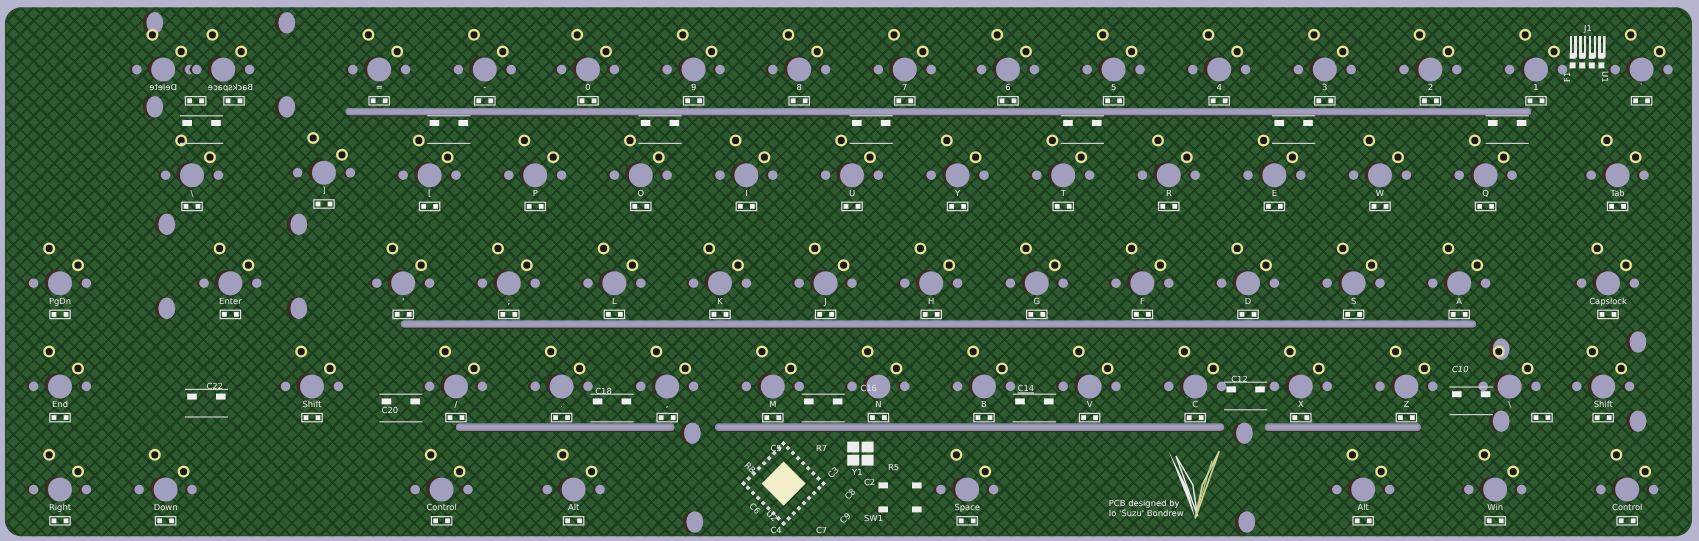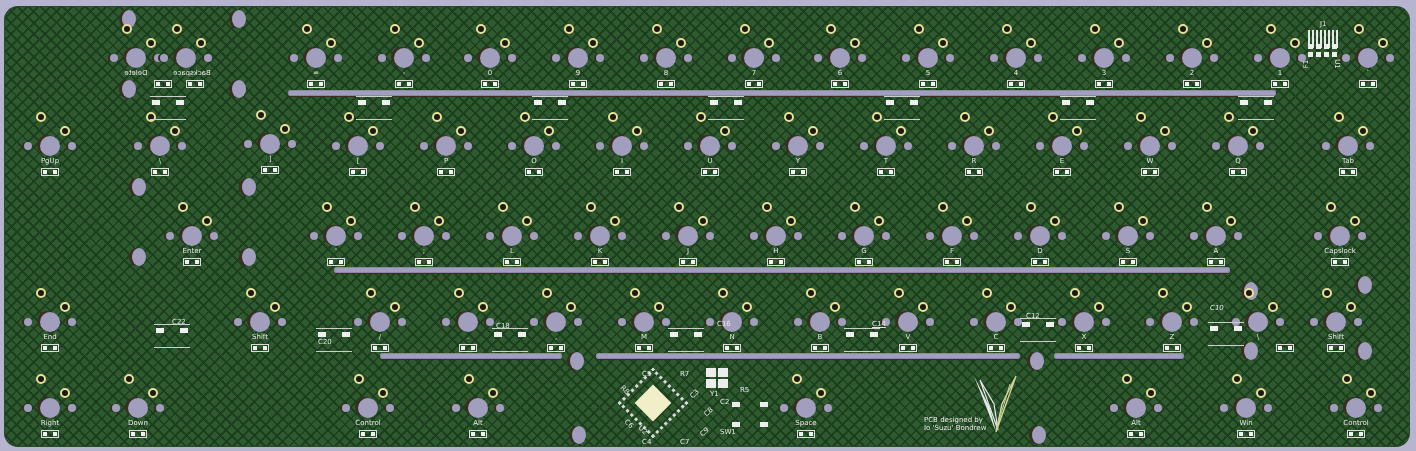--- a/index.html
+++ b/index.html
@@ -190,29 +190,20 @@
   <div class="sw" style="left:1334px;top:18px;">
       <div class="pad1"></div>
       <div class="pad2"></div>
       <div class="peg l"></div>
       <div class="hole"></div>
       <div class="peg r"></div>
       <div class="lbl">`</div>
       <div class="diode"></div>
     </div>
 
-  <div class="sw" style="left:16px;top:106px;">
-      <div class="pad1"></div>
-      <div class="pad2"></div>
-      <div class="peg l"></div>
-      <div class="hole"></div>
-      <div class="peg r"></div>
-      <div class="lbl">PgUp</div>
-      <div class="diode"></div>
-    </div>
   <div class="sw" style="left:126px;top:106px;">
       <div class="pad1"></div>
       <div class="pad2"></div>
       <div class="peg l"></div>
       <div class="hole"></div>
       <div class="peg r"></div>
       <div class="lbl">\</div>
       <div class="diode"></div>
     </div>
   <div class="sw" style="left:236px;top:104px;">
@@ -326,20 +317,29 @@
   <div class="sw" style="left:1314px;top:106px;">
       <div class="pad1"></div>
       <div class="pad2"></div>
       <div class="peg l"></div>
       <div class="hole"></div>
       <div class="peg r"></div>
       <div class="lbl">Tab</div>
       <div class="diode"></div>
     </div>
 
+  <div class="sw" style="left:16px;top:196px;">
+      <div class="pad1"></div>
+      <div class="pad2"></div>
+      <div class="peg l"></div>
+      <div class="hole"></div>
+      <div class="peg r"></div>
+      <div class="lbl">PgDn</div>
+      <div class="diode"></div>
+    </div>
   <div class="sw" style="left:158px;top:196px;">
       <div class="pad1"></div>
       <div class="pad2"></div>
       <div class="peg l"></div>
       <div class="hole"></div>
       <div class="peg r"></div>
       <div class="lbl">Enter</div>
       <div class="diode"></div>
     </div>
   <div class="sw" style="left:302px;top:196px;">
@@ -663,21 +663,21 @@
   <div class="capfoot" style="left:488px;top:322px;"></div>
   <div class="capfoot" style="left:664px;top:322px;"></div>
   <div class="capfoot" style="left:840px;top:322px;"></div>
   <div class="capfoot" style="left:1016px;top:312px;"></div>
   <div class="capfoot" style="left:1204px;top:316px;"></div>
 
   <div class="cap" style="left:168px;top:312px;">C22</div>
   <div class="cap" style="left:314px;top:316px;margin-top:16px;">C20</div>
   <div class="cap" style="left:492px;top:316px;">C18</div>
   <div class="cap" style="left:668px;top:314px;margin-left:45px;">C16</div>
-  <div class="cap" style="left:868px;top:314px;text-decoration:underline;">C14</div>
+  <div class="cap" style="left:844px;top:314px;text-decoration:underline;">C14</div>
   <div class="cap" style="left:1022px;top:306px;">C12</div>
   <div class="cap" style="left:1206px;top:298px;font-style:italic;">C10</div>
 
   <div class="mcu"></div>
   <div class="mcu-core"></div>
   <div class="ref" style="left:638px;top:364px;">C5</div>
   <div class="ref" style="left:676px;top:364px;">R7</div>
   <div class="ref" style="left:616px;top:380px;transform:rotate(45deg);">R8</div>
   <div class="ref" style="left:620px;top:414px;transform:rotate(45deg);">C6</div>
   <div class="ref" style="left:634px;top:420px;transform:rotate(45deg);">U2</div>

